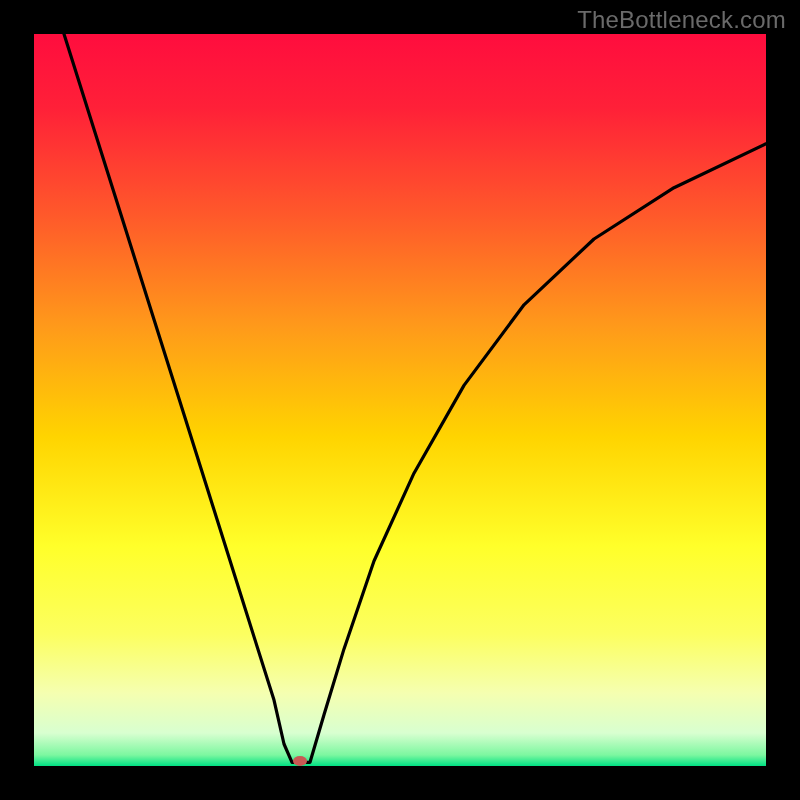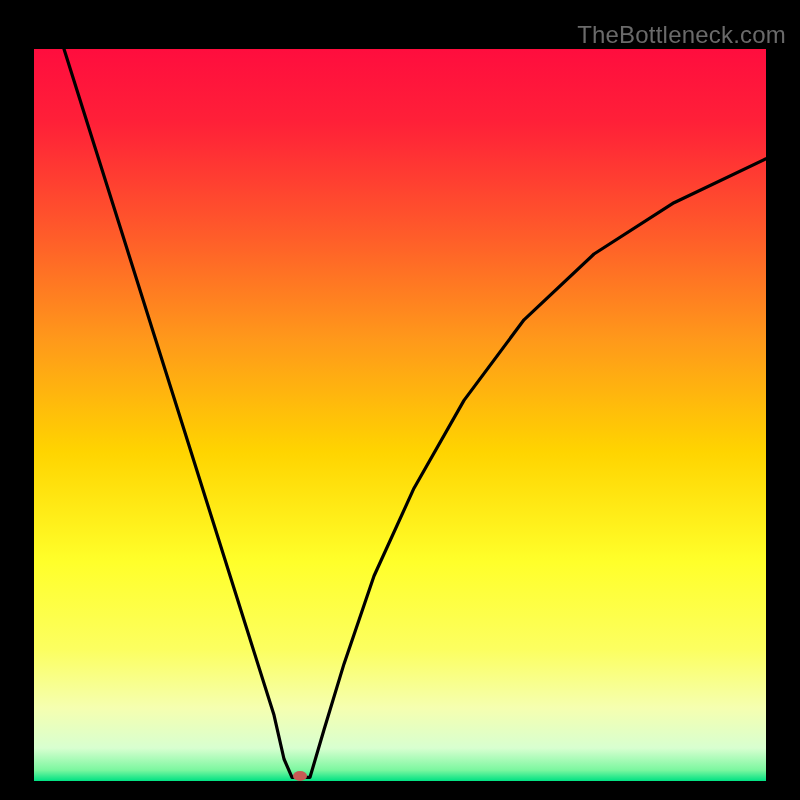--- a/index.html
+++ b/index.html
@@ -7,21 +7,21 @@
     padding: 0;
     width: 800px;
     height: 800px;
     background: #000;
     overflow: hidden;
     font-family: Arial, Helvetica, sans-serif;
   }
   .frame {
     position: absolute;
     left: 0;
-    top: 15px;
+    top: 0;
     width: 800px;
     height: 712px;
     background: #000;
   }
   .plot-area {
     position: absolute;
     left: 34px;
     top: 34px;
     width: 732px;
     height: 732px;

